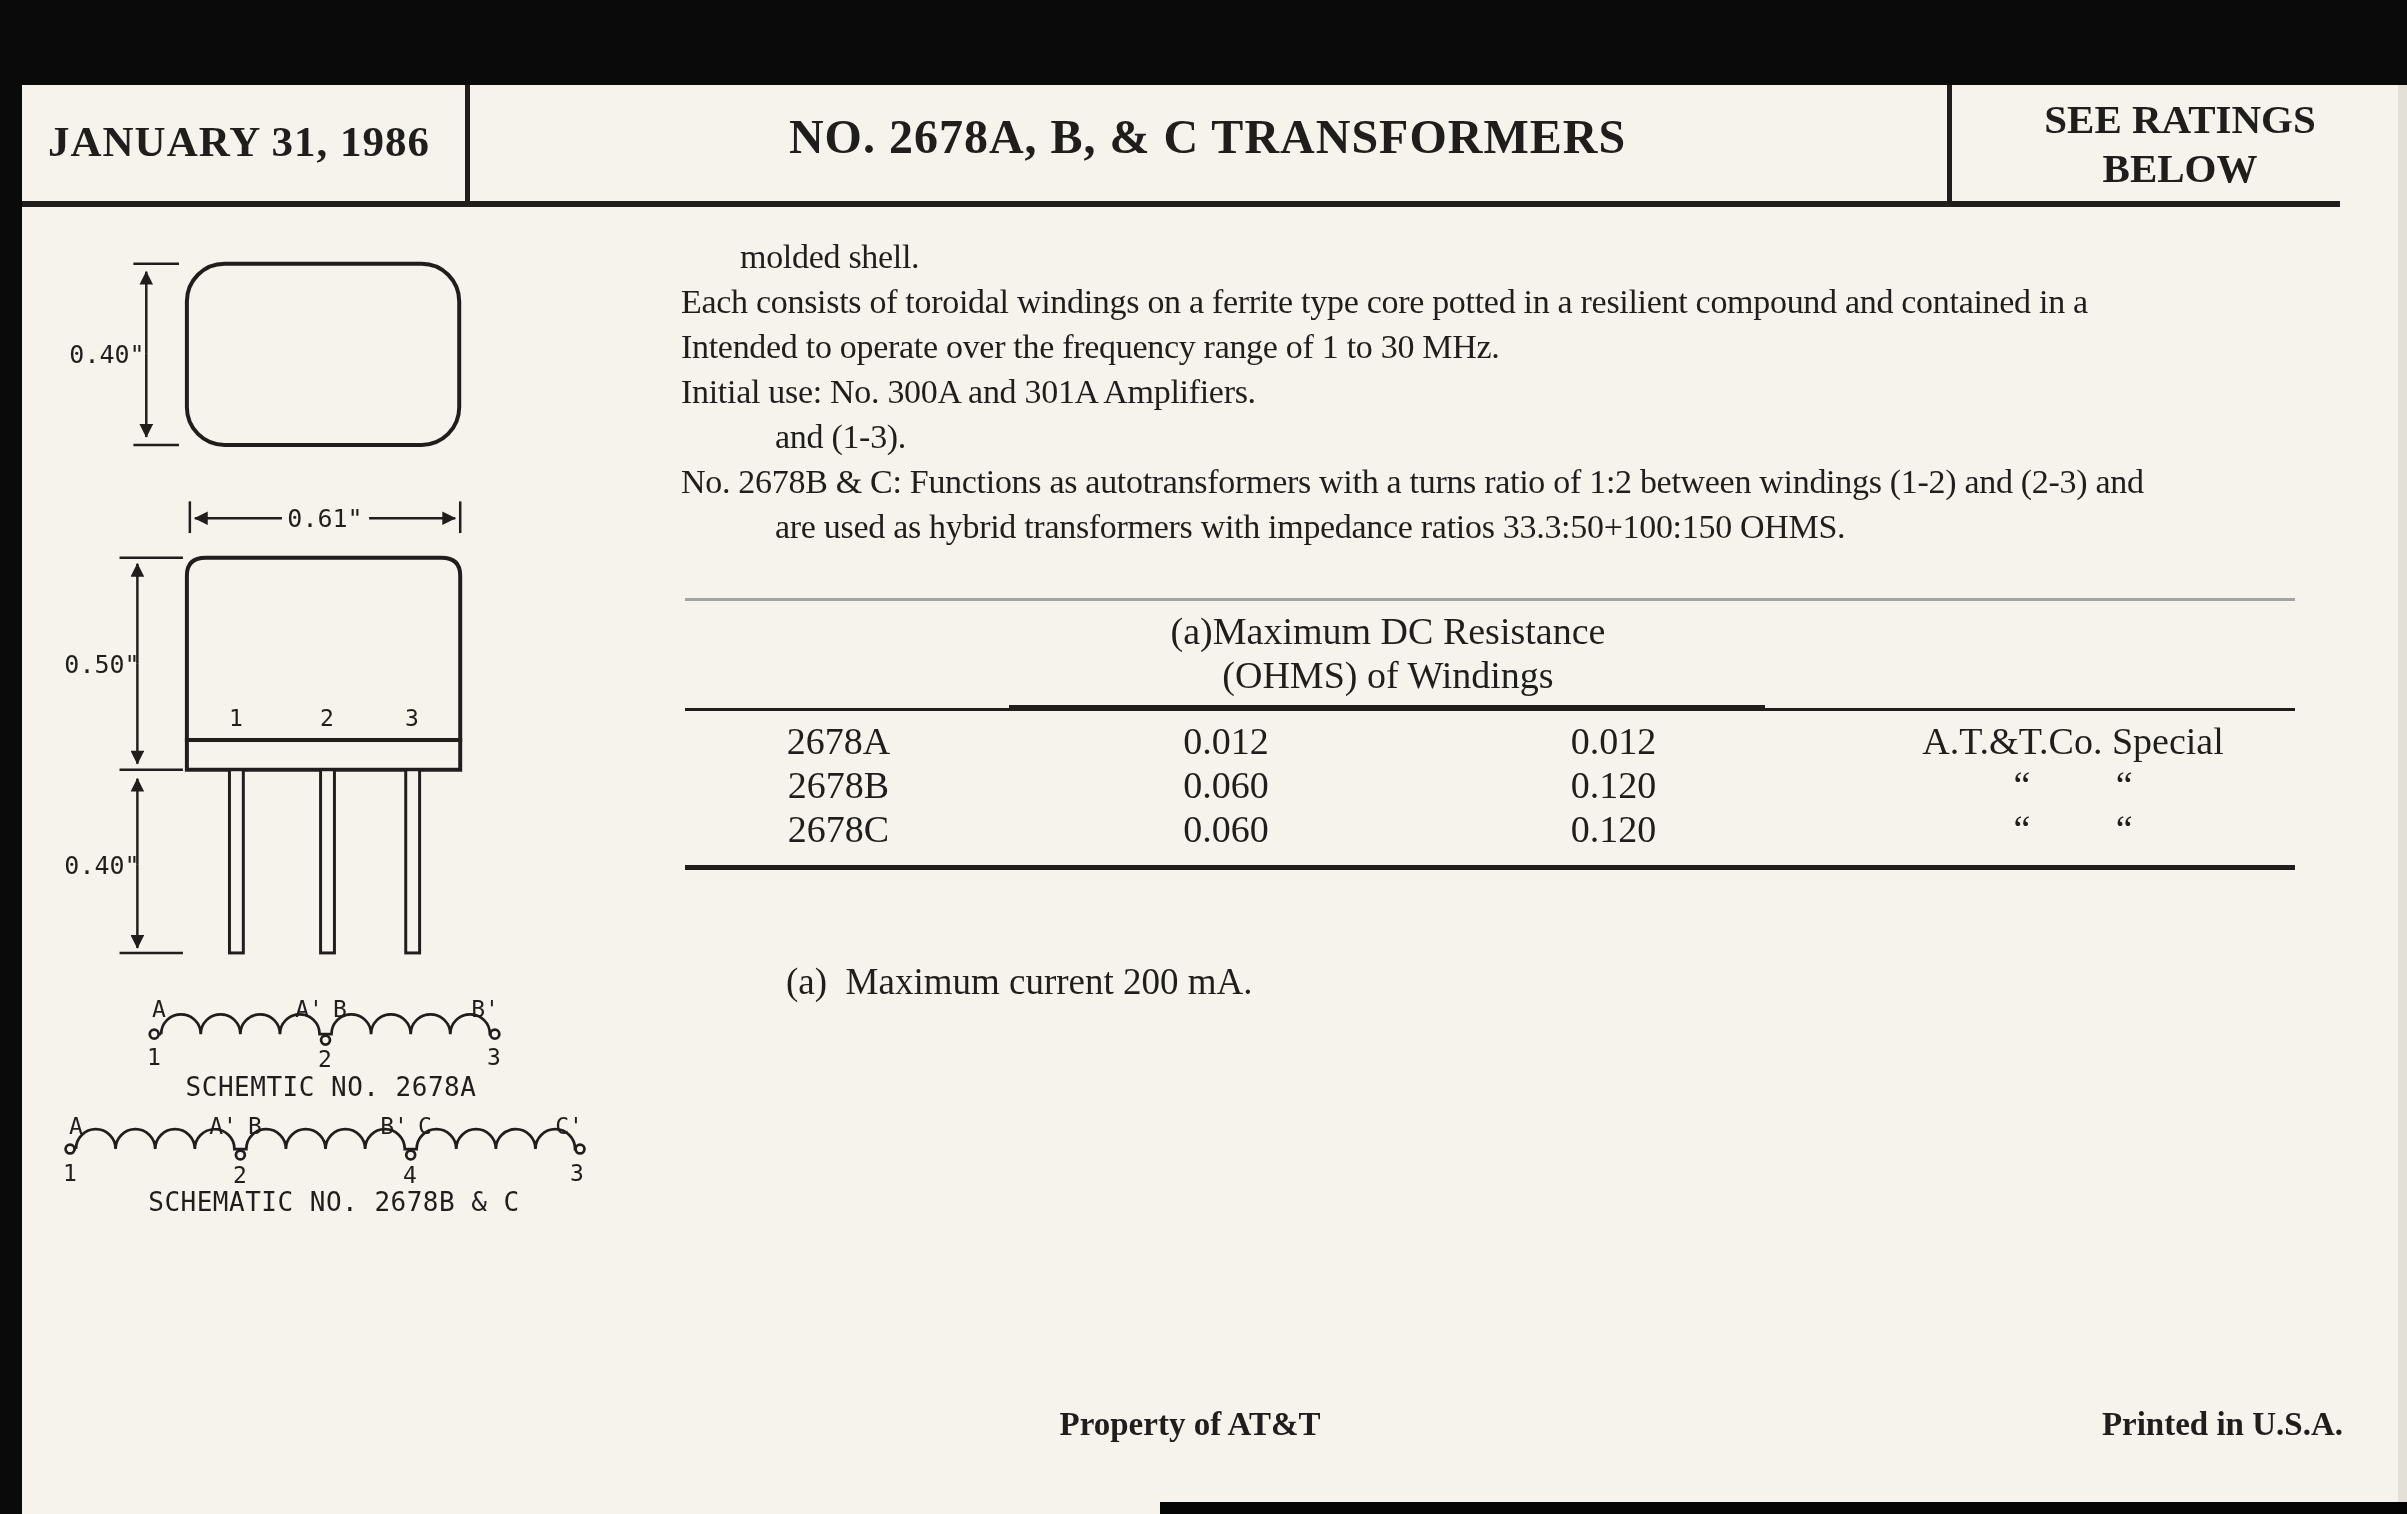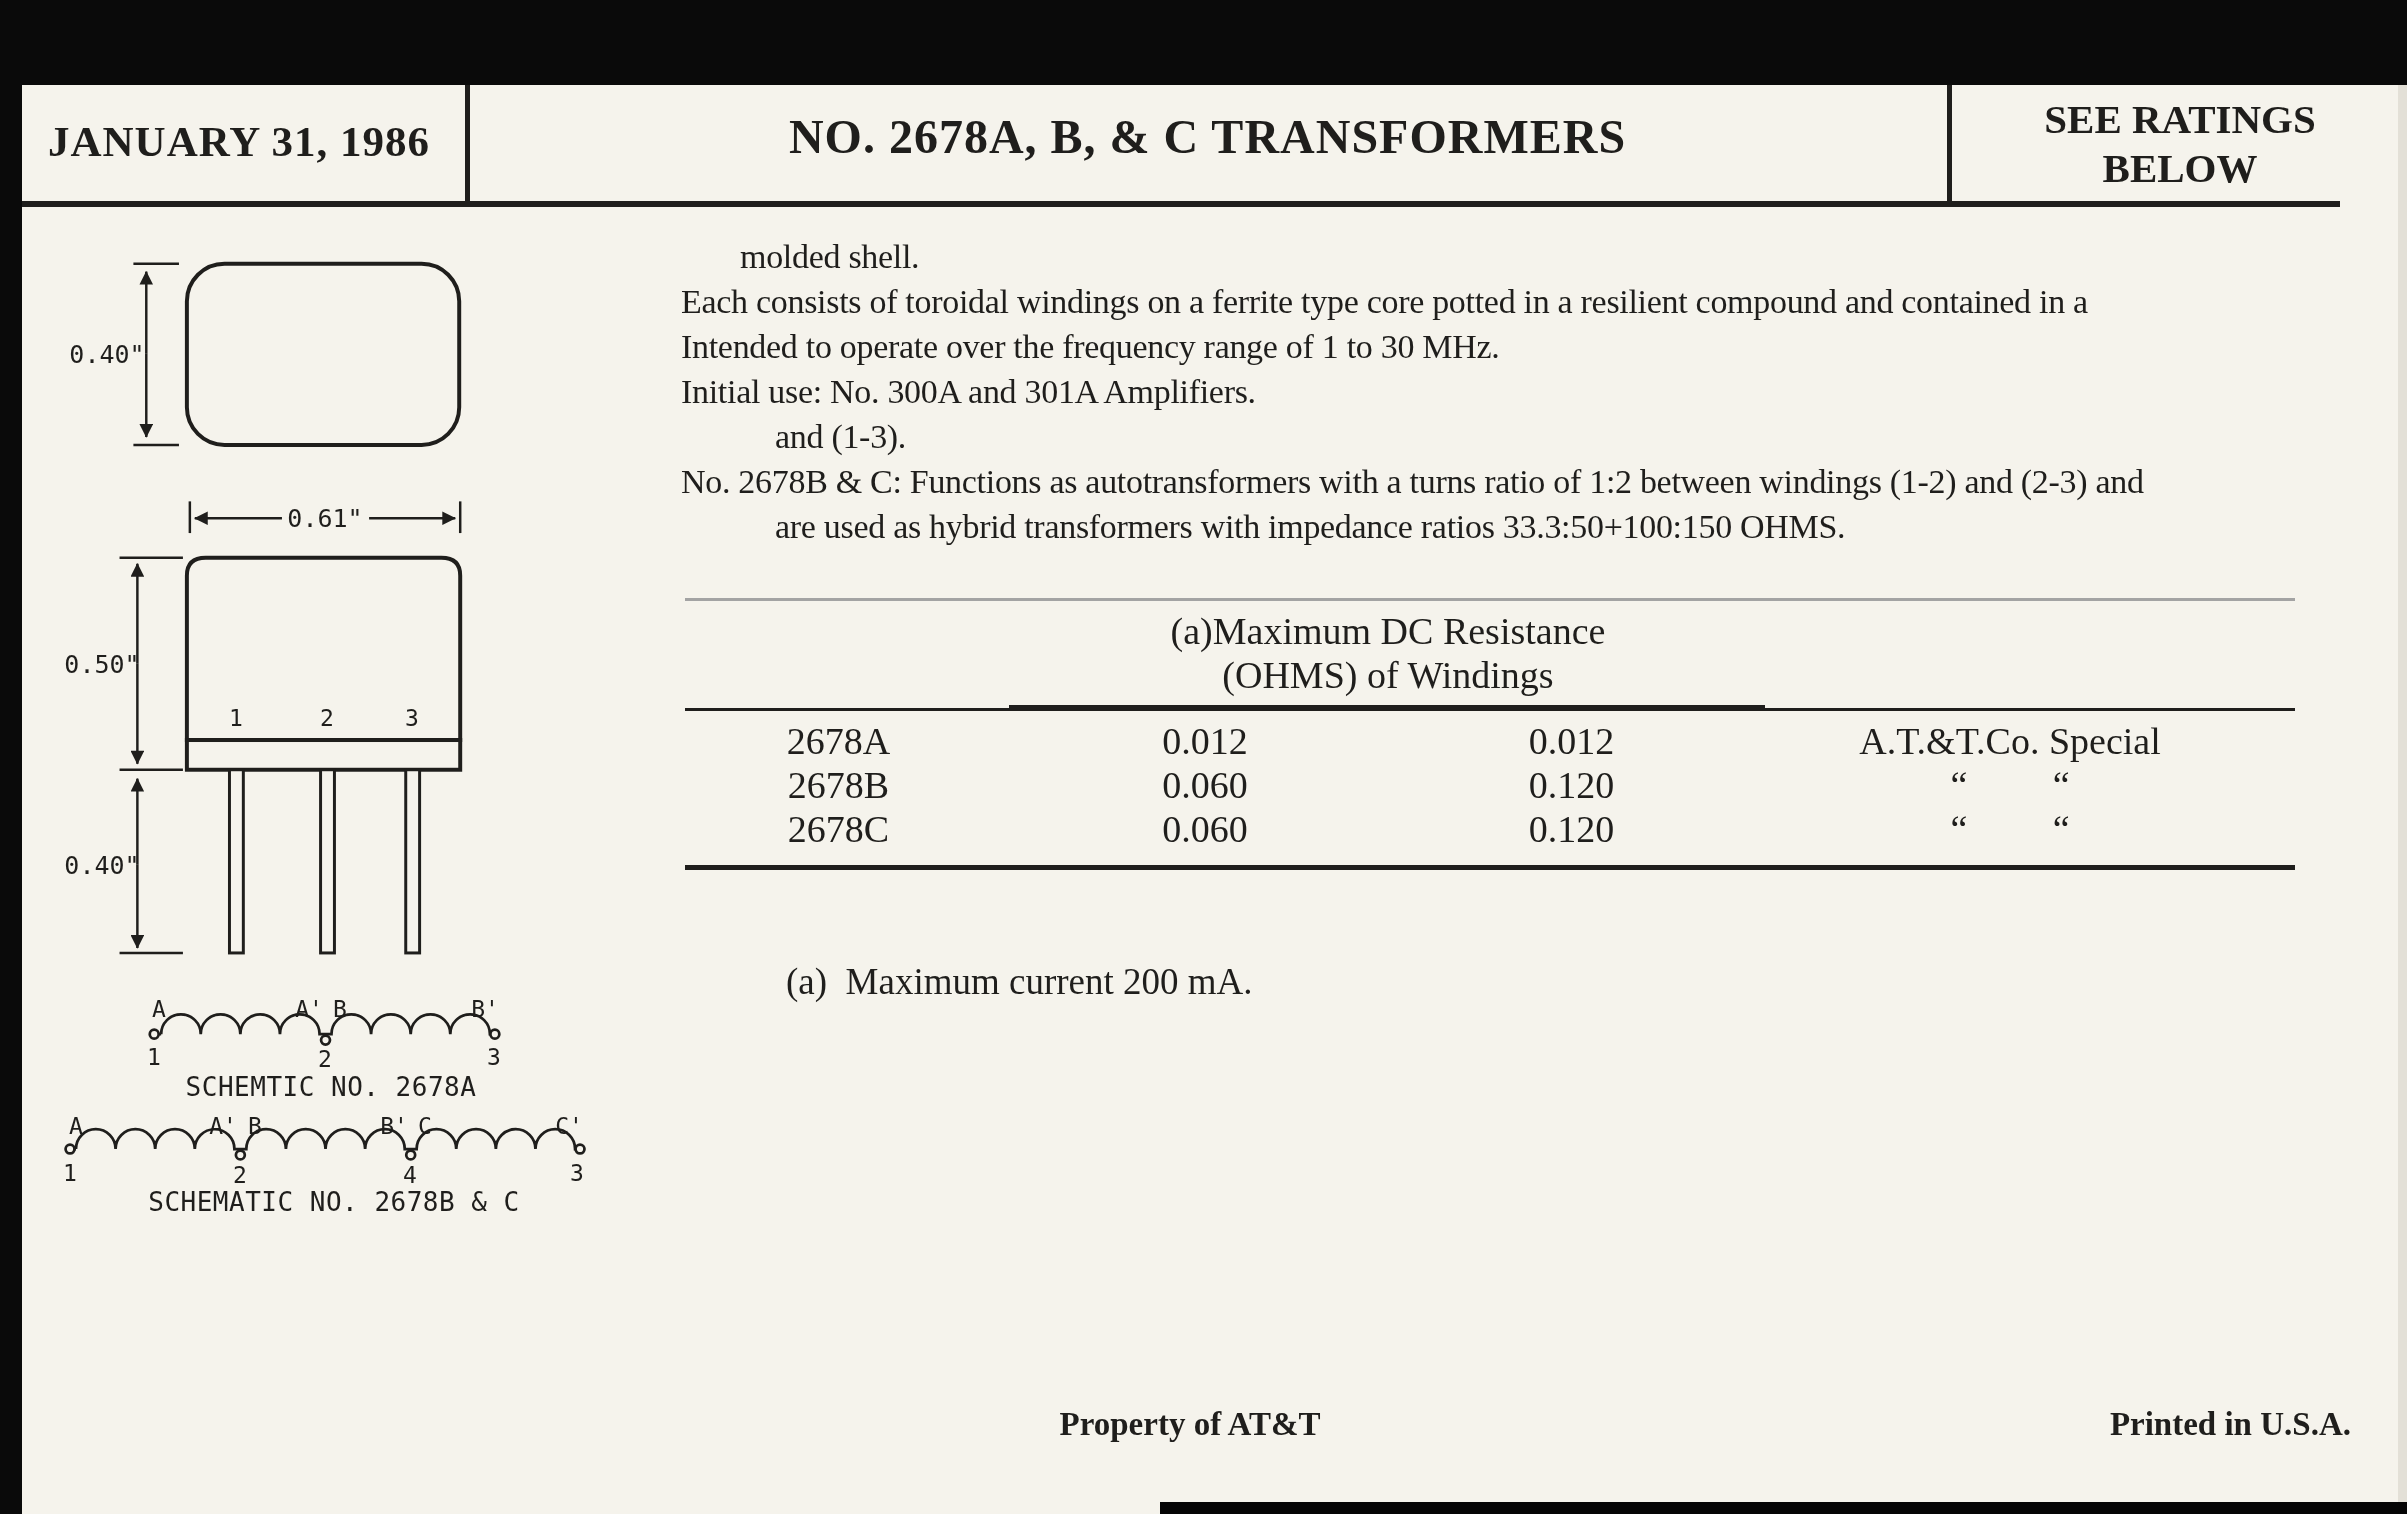--- a/index.html
+++ b/index.html
@@ -31,27 +31,27 @@
   
   .tbl { position:absolute; left:663px; top:513px; width:1610px;
          border-top:3px solid #a3a3a3; border-bottom:5px solid #1f1e1c; }
   .tbl-span { margin:8px 0 0 327px; width:752px; text-align:center; font-size:38px; line-height:44px; }
   .tbl-midrule { margin:8px 0 0 324px; width:756px; height:3px; background:#1f1e1c; }
   .tbl-row { display:grid; grid-template-columns:307px 426px 307px 570px; font-size:38px; }
   .tbl-row > div { text-align:center; white-space:pre; }
   .tbl-head { padding:13px 0 12px; line-height:44px; }
   .tbl-headrule { height:3px; background:#1f1e1c; }
   .tbl-body { padding:8px 0 14px; }
-  .tbl-body .tbl-row { height:44px; line-height:44px; }
+  .tbl-body .tbl-row { height:44px; line-height:44px;gap:21px; }
 
   .footnote { position:absolute; left:764px; top:875px; font-size:37px; white-space:pre; }
 
   
   .property { position:absolute; left:673px; top:1321px; width:990px; text-align:center; font-size:33px; font-weight:bold; }
-  .printed  { position:absolute; right:57px; top:1321px; font-size:33px; font-weight:bold; }
+  .printed  { position:absolute; right:65px; top:1321px; font-size:33px; font-weight:bold; }
 
   
   .drawings { position:absolute; left:40px; top:149px; width:634px; height:1020px; }
   .drawings svg { position:absolute; left:0; top:0; }
   .dlabel {
     position:absolute; transform:translate(-50%,-50%);
     font-family:"DejaVu Sans Mono", monospace; font-size:25px; white-space:nowrap;
   }
   .slabel { font-size:23px; }
   .scap   { font-size:26px; letter-spacing:0.5px; }

